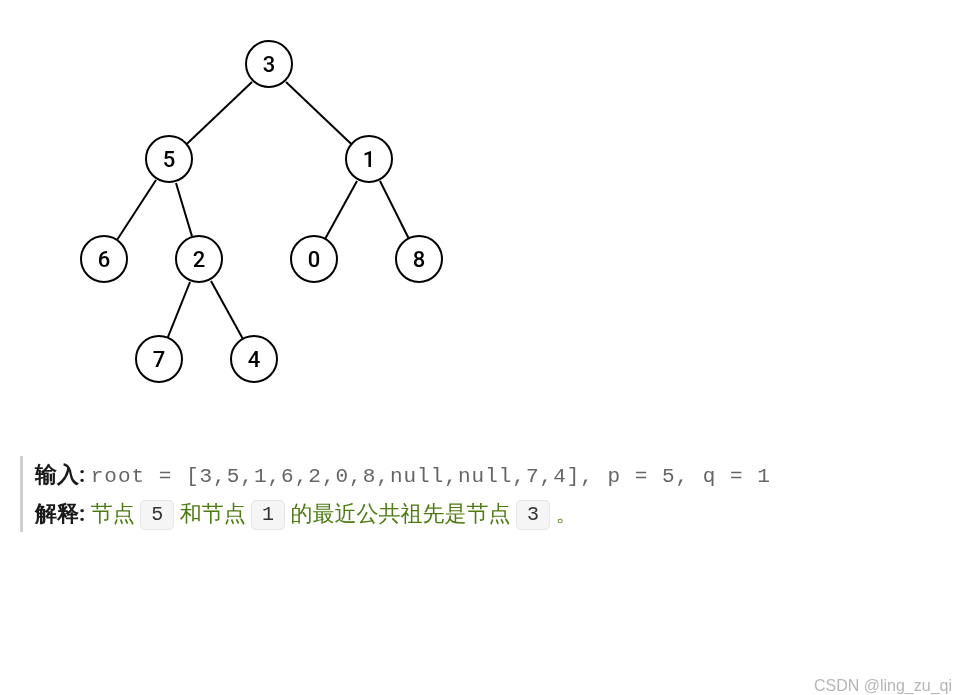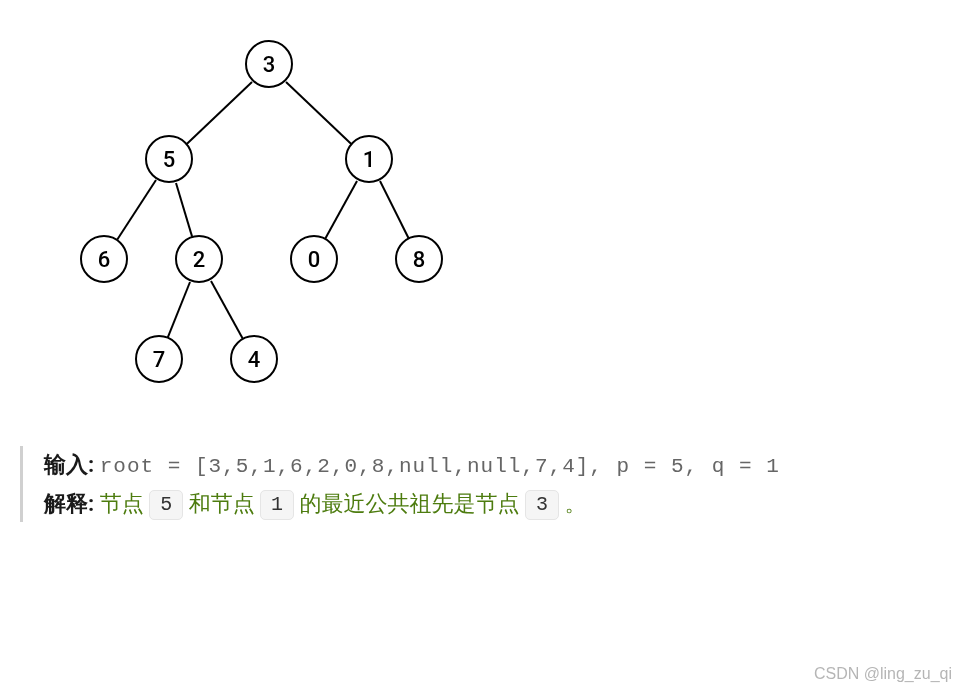--- a/index.html
+++ b/index.html
@@ -38,23 +38,23 @@
       z-index: 2;
     }
     .edge {
       position: absolute;
       background: #000;
       height: 2px;
       transform-origin: 0 50%;
       z-index: 1;
     }
     .example-block {
-      margin-top: 16px;
+      margin-top: 26px;
       border-left: 3px solid #d0d0d0;
-      padding-left: 21px;
+      padding-left: 12px;
       font-size: 22px;
       line-height: 1.7;
       color: #555;
     }
     .example-block .label {
       color: #1a1a1a;
       font-weight: 700;
     }
     .example-block .code {
       font-family: "SFMono-Regular", Consolas, "Liberation Mono", Menlo, monospace;
@@ -72,21 +72,21 @@
       color: #333;
       font-size: 20px;
       line-height: 1.4;
       vertical-align: middle;
     }
     .explain-text {
       color: #4d7c0f;
     }
     .watermark {
       position: absolute;
-      bottom: 12px;
+      bottom: 0;
       right: 18px;
       color: rgba(120,120,120,0.55);
       font-size: 16px;
       font-family: Arial, sans-serif;
     }
   </style>
 </head>
 <body>
 
 <div class="tree-container" id="tree">

